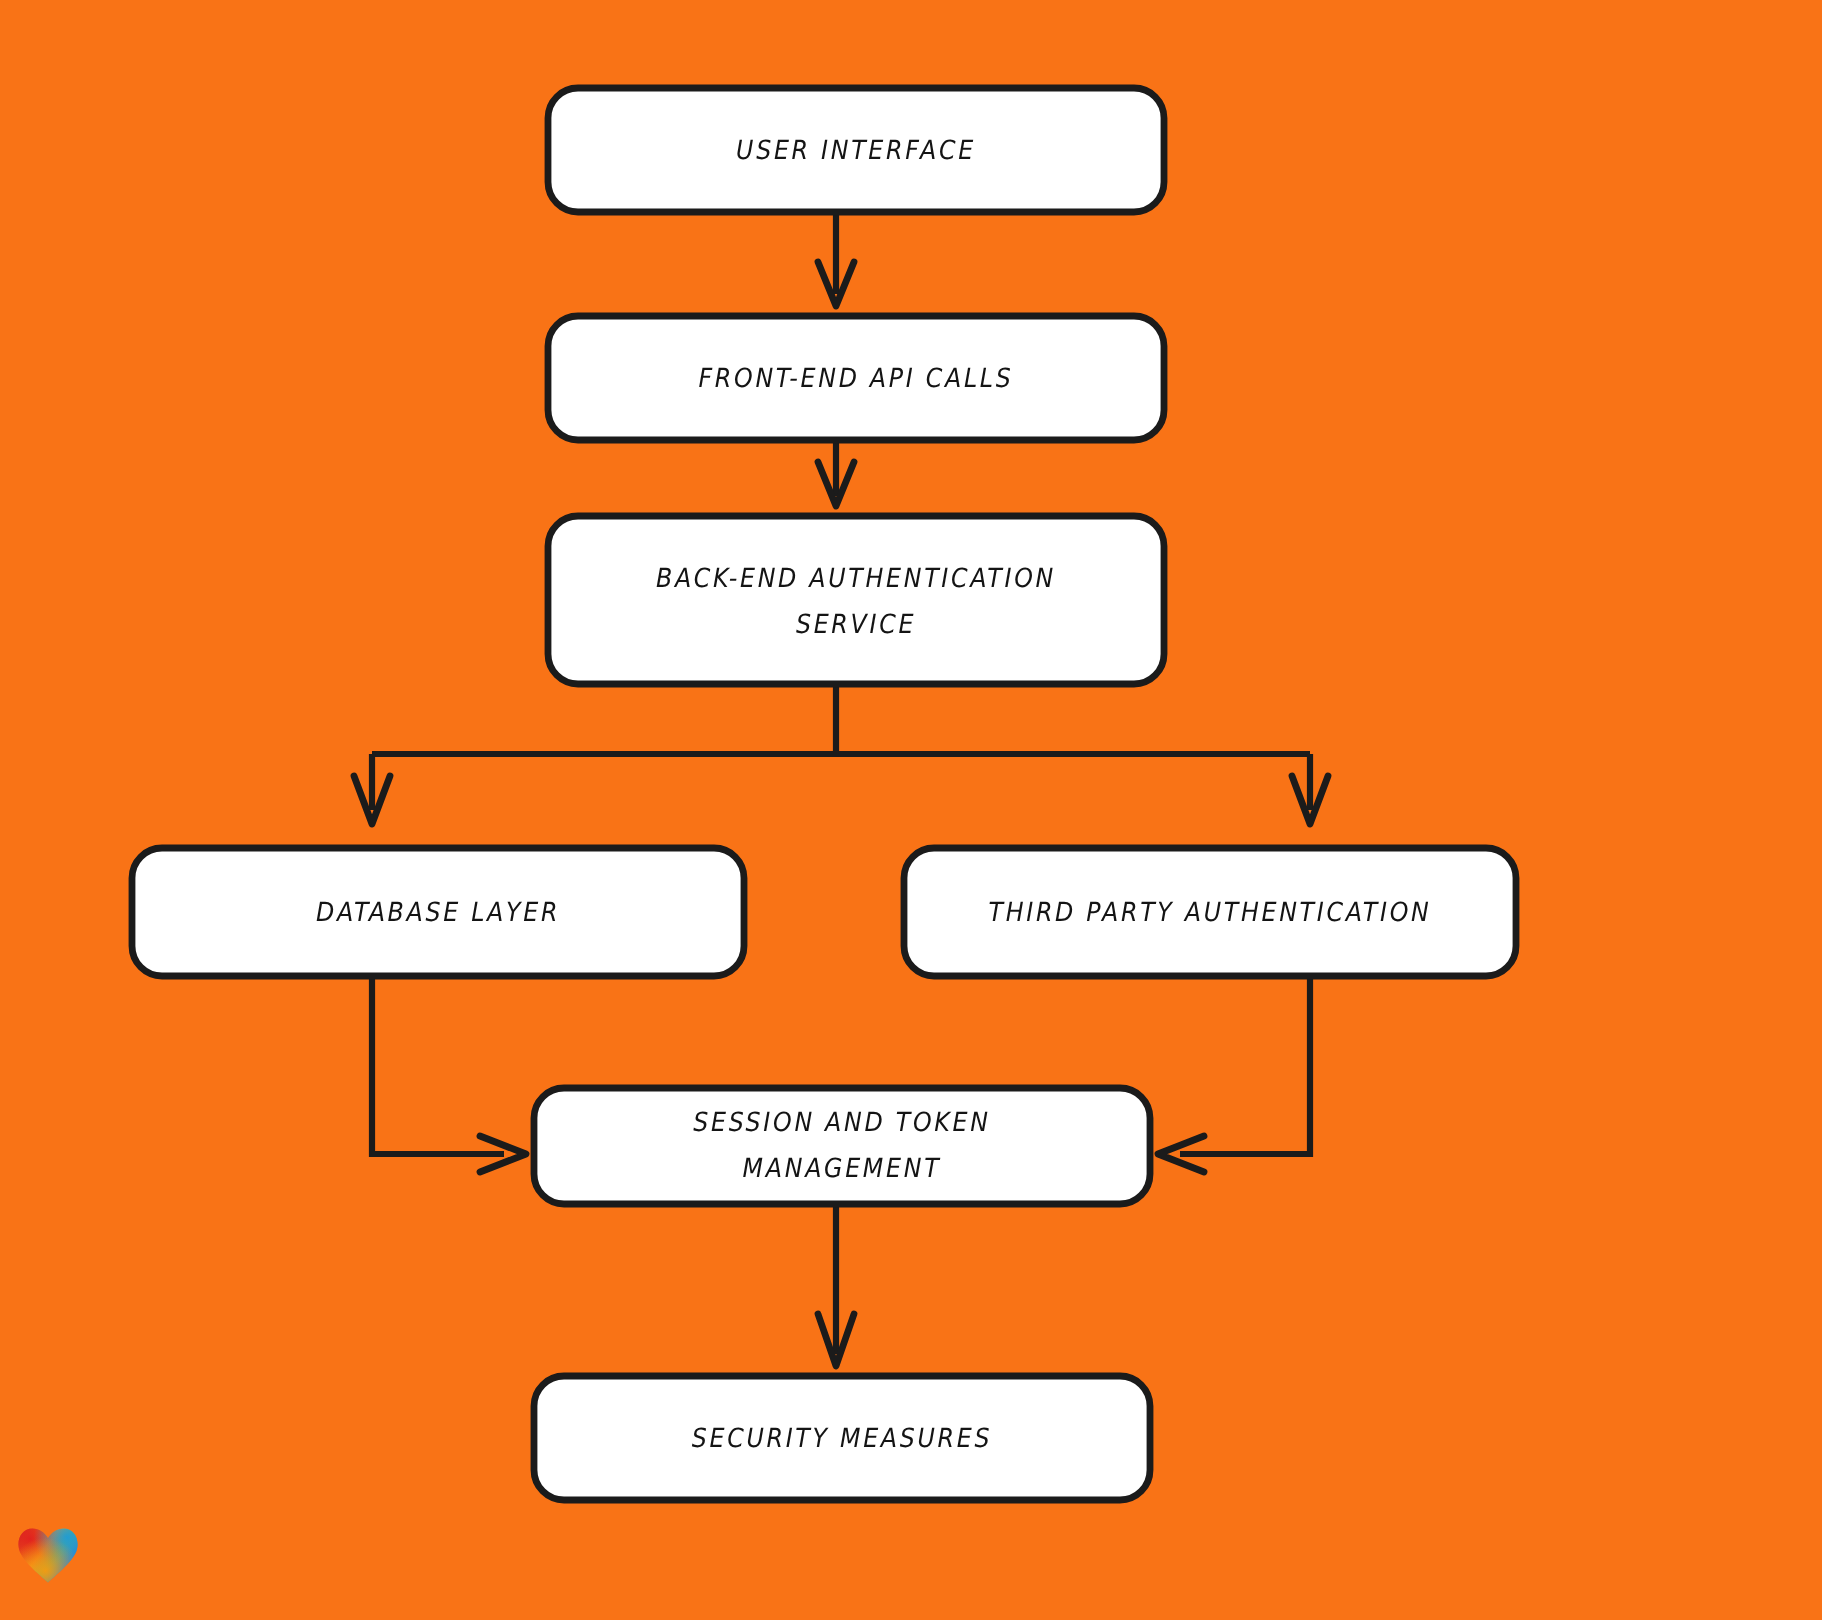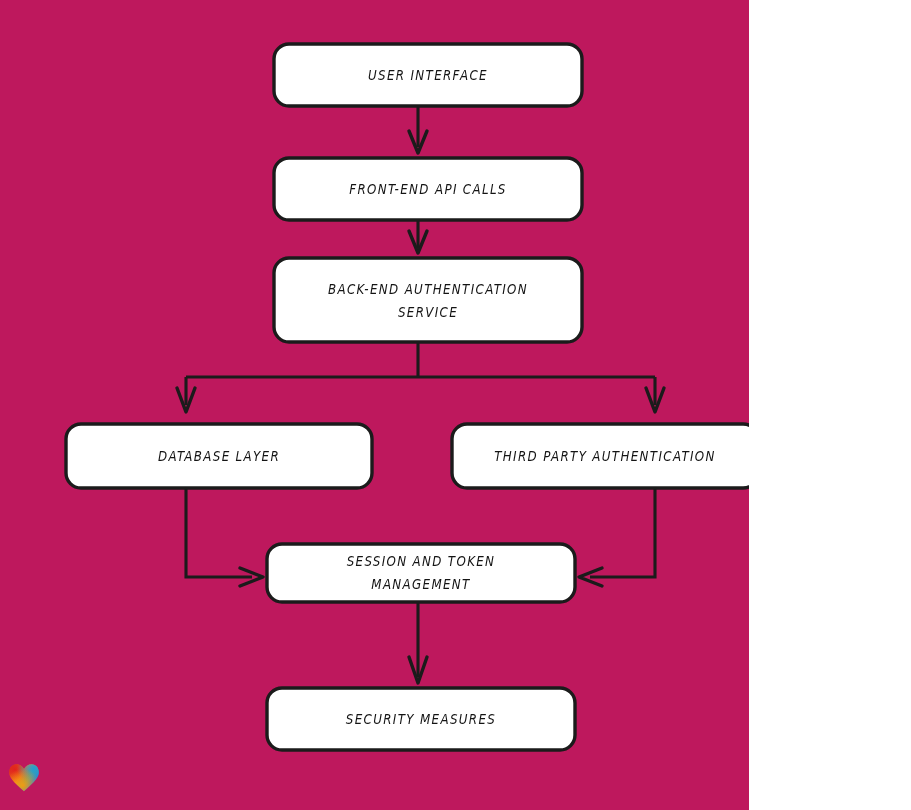--- a/index.html
+++ b/index.html
@@ -6,23 +6,23 @@
   html, body {
     margin: 0;
     padding: 0;
     background: #ffffff;
   }
   body {
     font-family: "DejaVu Sans", sans-serif;
   }
   #canvas {
     position: relative;
-    width: 749px;
+    width: 911px;
     height: 810px;
-    background: #be185d;
+    background: #f97316;
     overflow: hidden;
   }
   #flow-svg {
     position: absolute;
     top: 0;
     left: 0;
     width: 911px;
     height: 810px;
   }
   .node-box {

